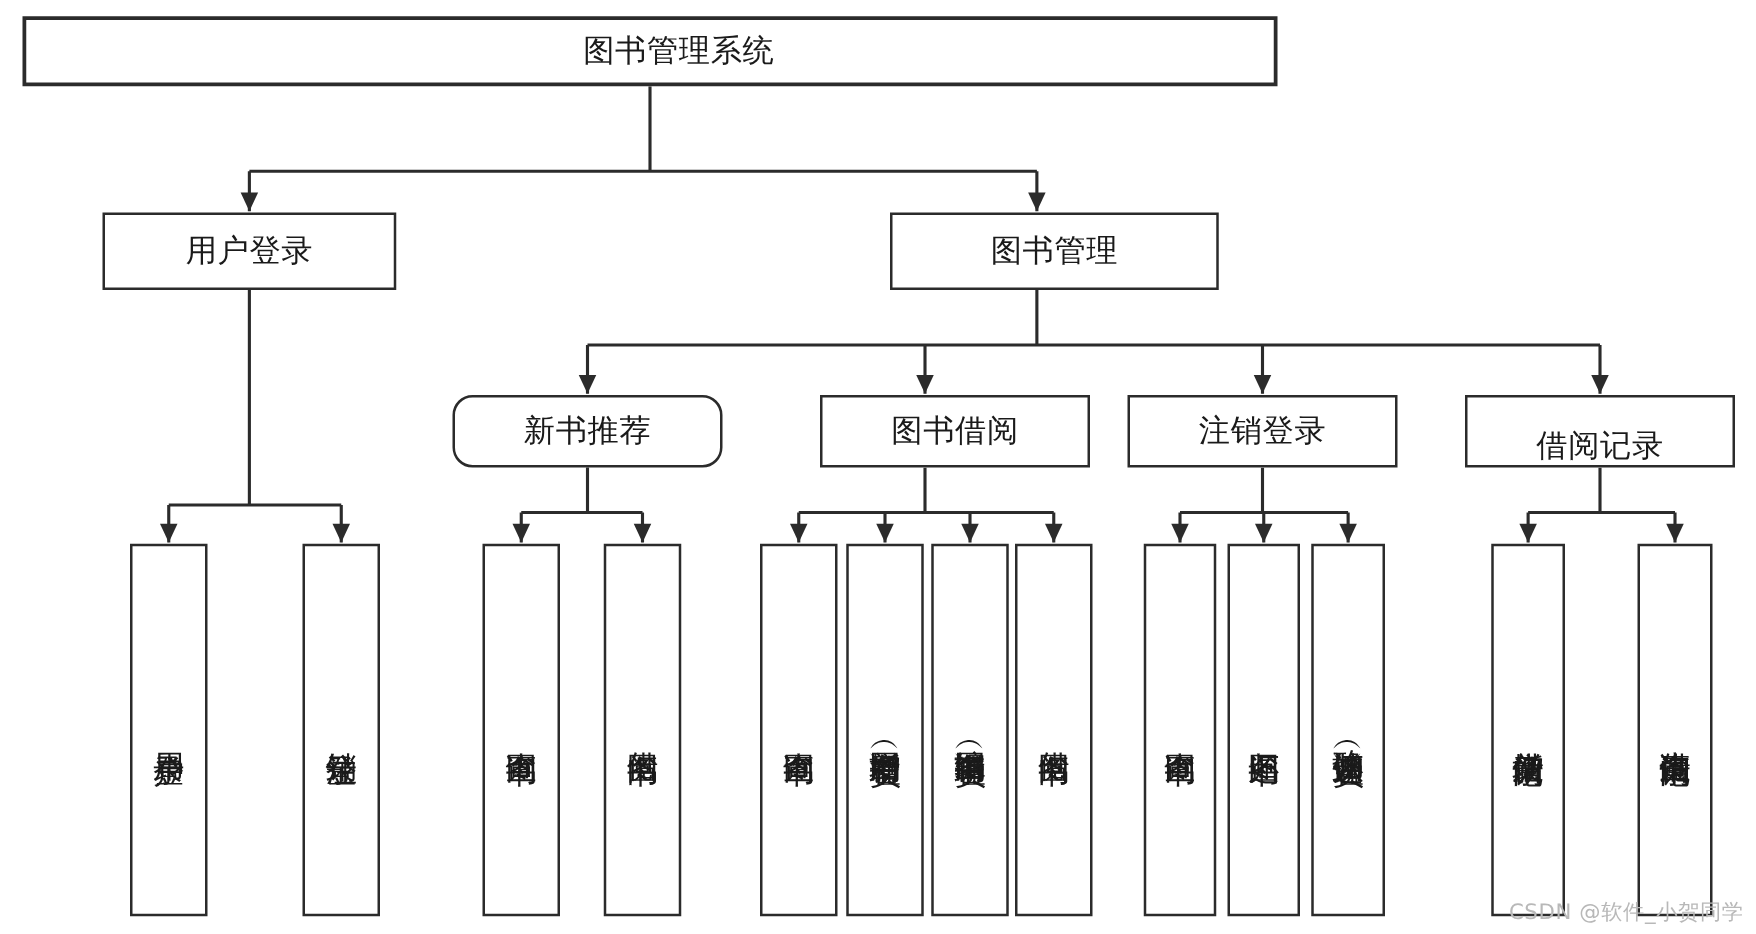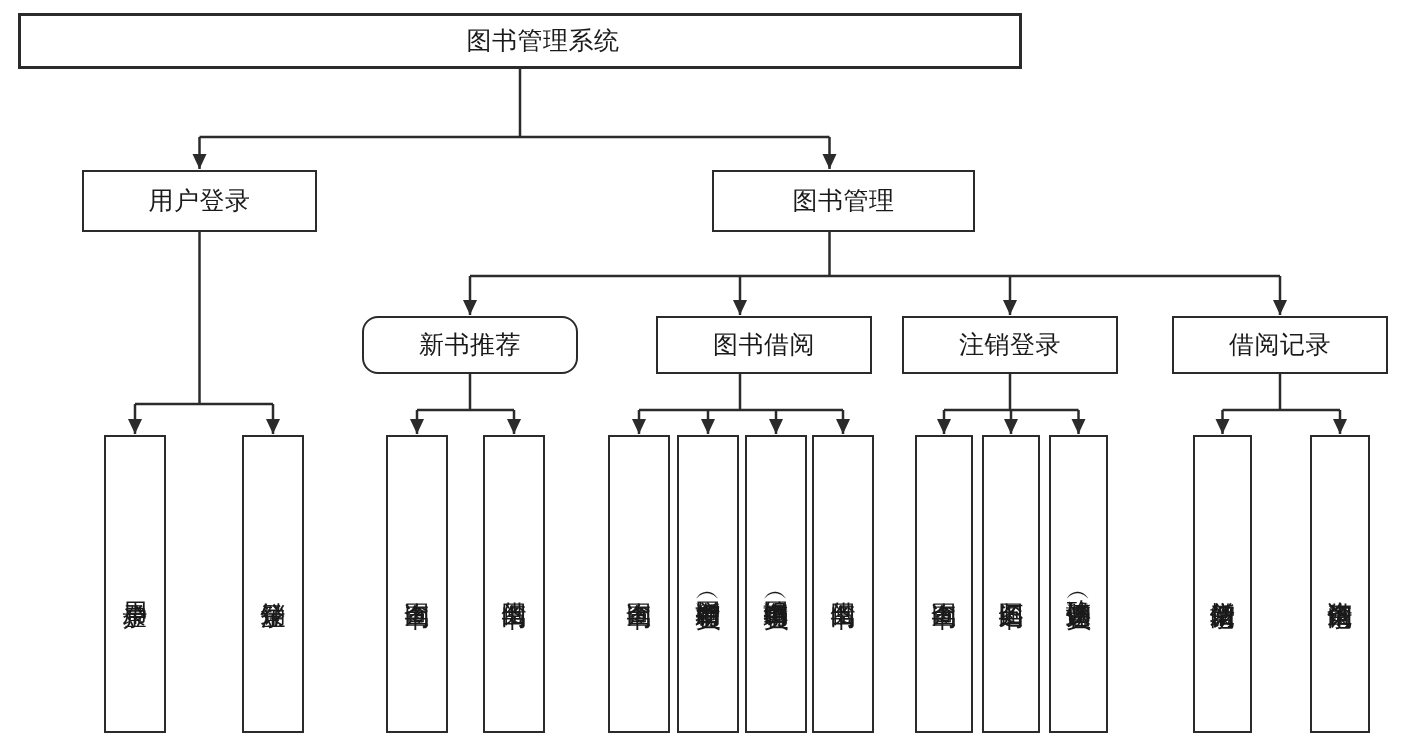--- a/index.html
+++ b/index.html
@@ -146,21 +146,21 @@
       </div>
       <div class="node horiz" style="left: 362px; top: 316px; width: 216px; height: 58px; border-radius: 16px;">
         <span class="node-label">新书推荐</span>
       </div>
       <div class="node horiz" style="left: 632px; top: 316px; width: 216px; height: 58px; margin-left: 24px;">
         <span class="node-label">图书借阅</span>
       </div>
       <div class="node horiz" style="left: 902px; top: 316px; width: 216px; height: 58px;">
         <span class="node-label">注销登录</span>
       </div>
-      <div class="node horiz" style="left: 1172px; top: 316px; width: 216px; height: 58px;">
+      <div class="node horiz" style="left: 1172px; top: 316px; width: 216px; height: 58px; align-items: flex-end;">
         <span class="node-label">借阅记录</span>
       </div>
       <div class="node vert" style="left: 104px; top: 435px; width: 62px; height: 298px;">
         <span class="node-label">用户登录</span>
       </div>
       <div class="node vert" style="left: 242px; top: 435px; width: 62px; height: 298px;">
         <span class="node-label">注销登录</span>
       </div>
       <div class="node vert" style="left: 386px; top: 435px; width: 62px; height: 298px;">
         <span class="node-label">查询图书</span>
@@ -189,13 +189,14 @@
       <div class="node vert" style="left: 1049px; top: 435px; width: 59px; height: 298px;">
         <span class="node-label">确认归还（管理员）</span>
       </div>
       <div class="node vert" style="left: 1193px; top: 435px; width: 59px; height: 298px;">
         <span class="node-label">新增借阅记录</span>
       </div>
       <div class="node vert" style="left: 1310px; top: 435px; width: 60px; height: 298px;">
         <span class="node-label">查询借阅记录</span>
       </div>
     </div>
+  <div class="watermark">CSDN @软件_小贺同学</div>
 </div>
 
 </body></html>

